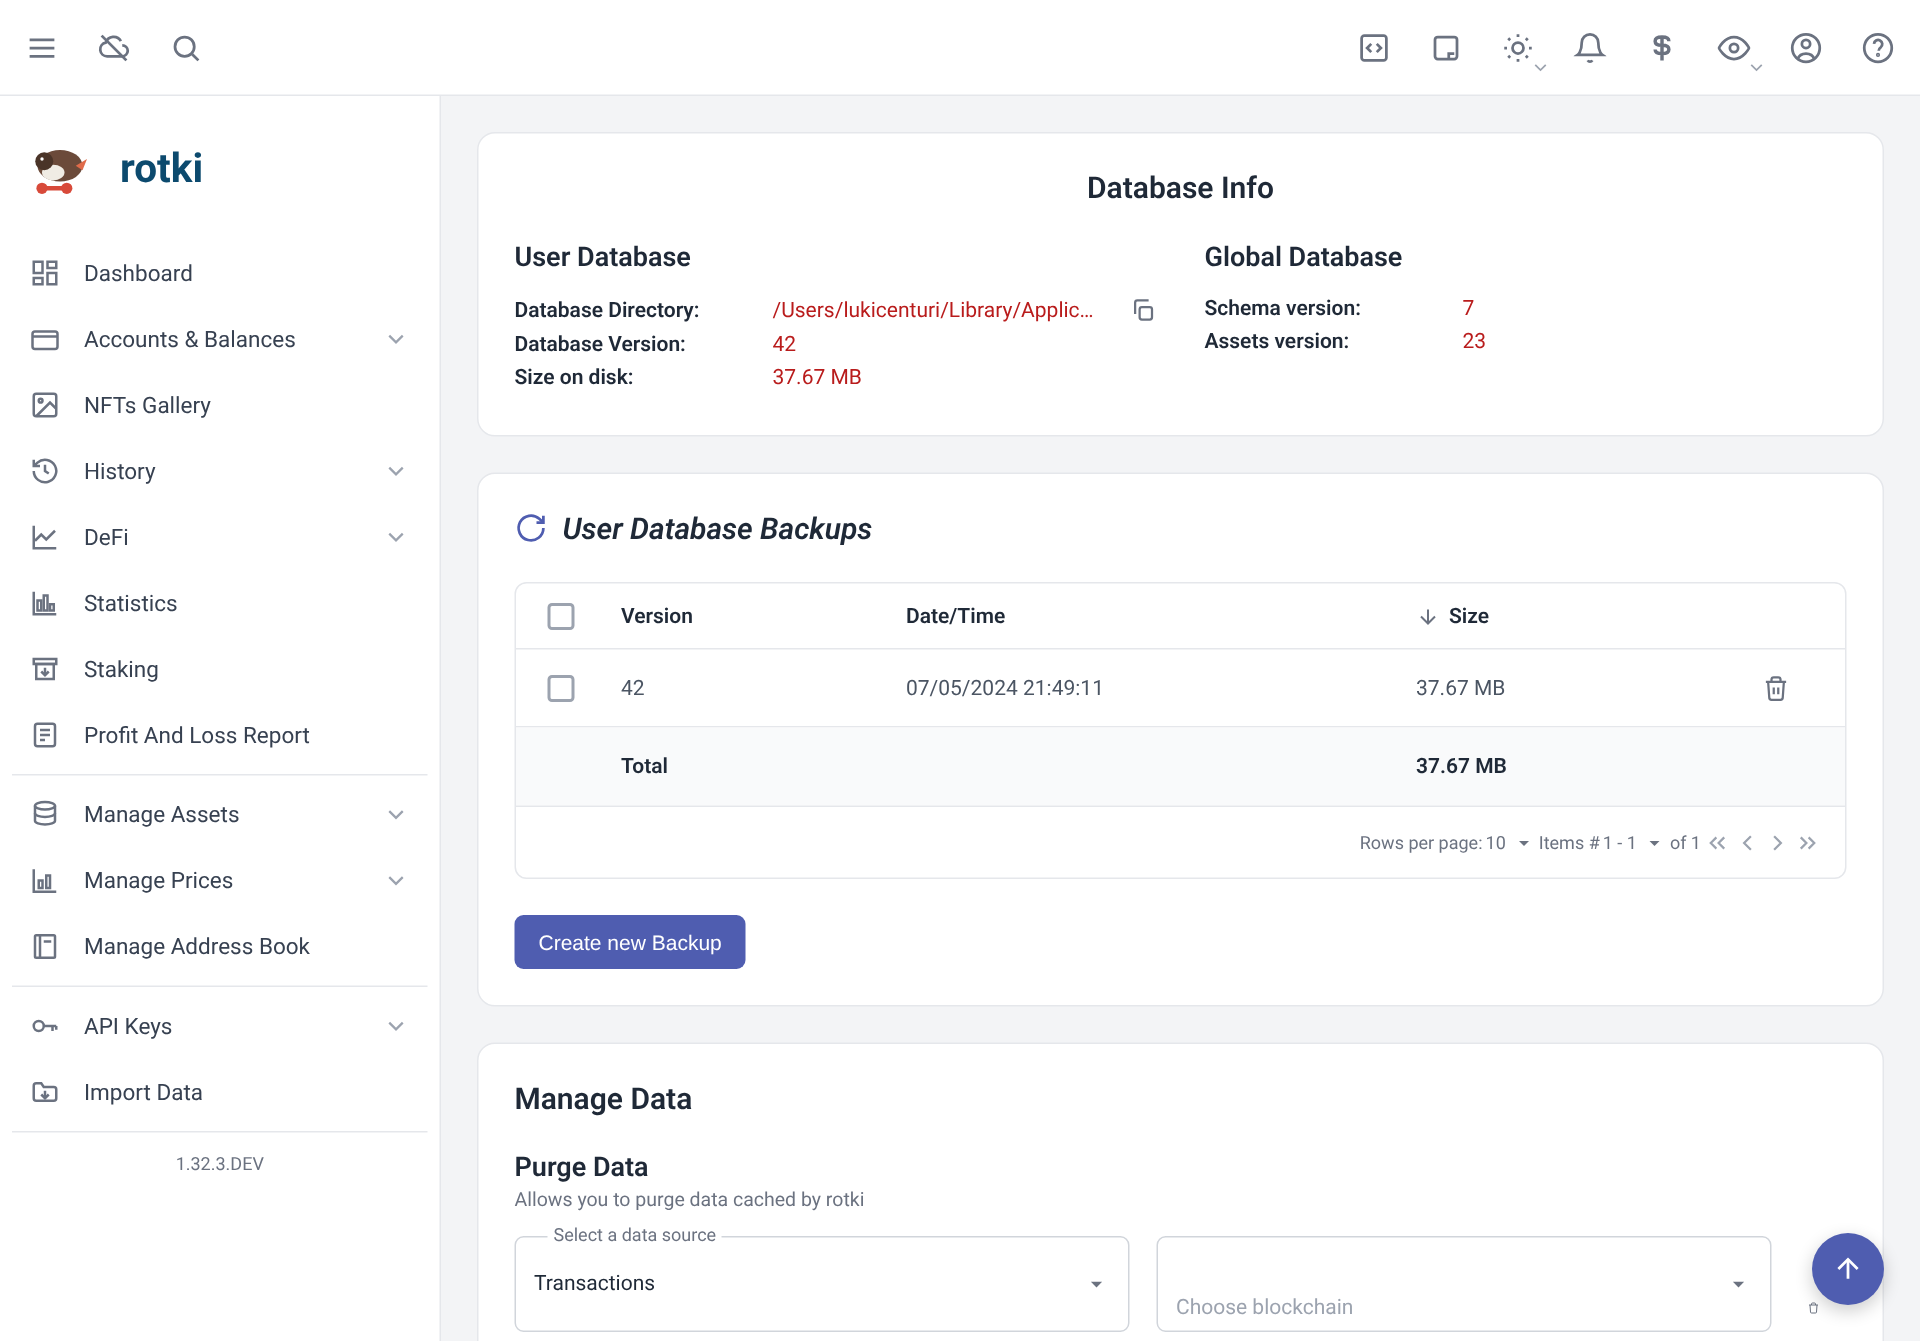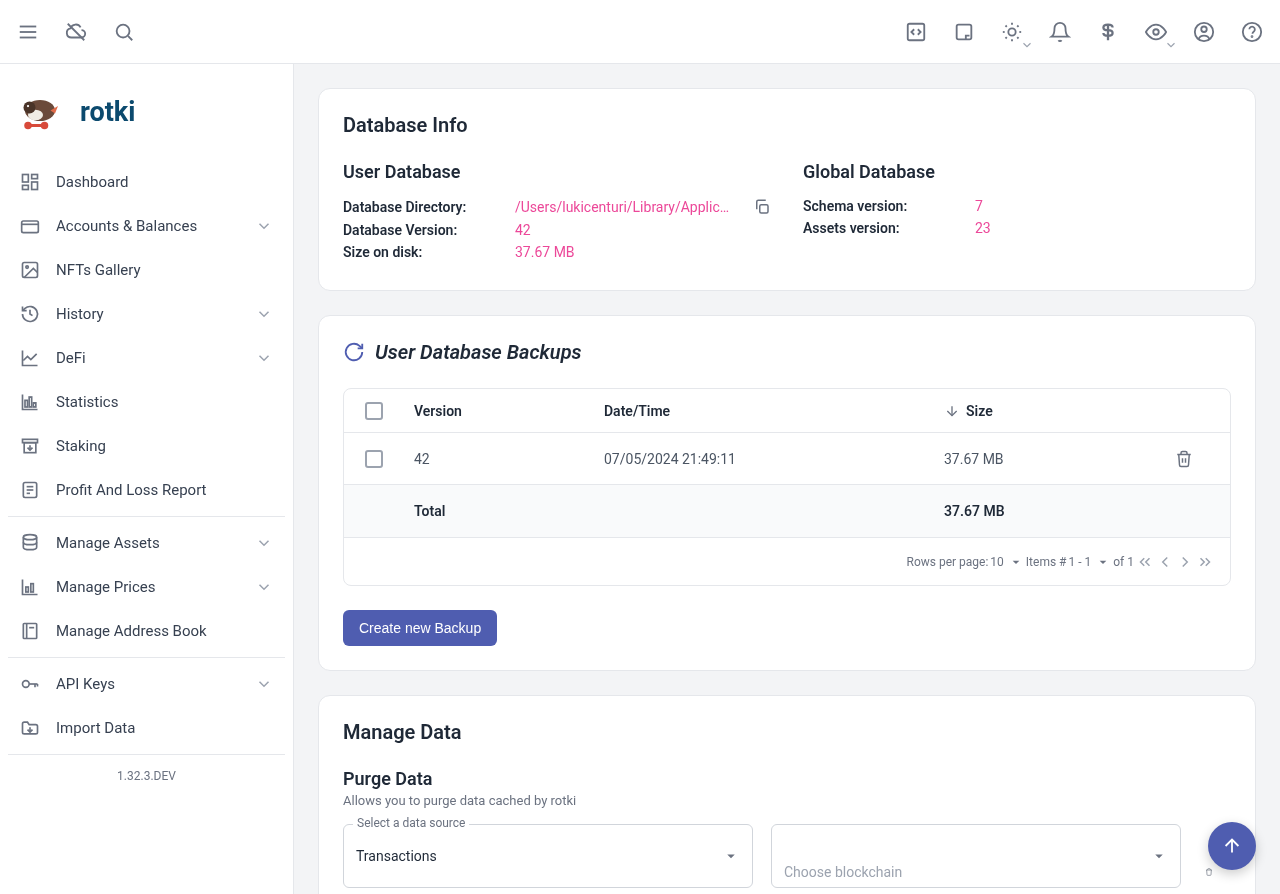--- a/index.html
+++ b/index.html
@@ -77,28 +77,28 @@
   .version { text-align: center; font-size: 12px; color: #6b7280; padding: 10px 0; }
 
   
   .card {
     background: #fff;
     border: 1px solid #e5e7eb;
     border-radius: 12px;
     padding: 24px;
     margin-bottom: 24px;
   }
-  .card-title { font-size: 20px; font-weight: 600; margin-bottom: 24px; }
+  .card-title { font-size: 20px; font-weight: 600; margin-bottom: 24px; text-align: center; }
 
   .db-grid { display: flex; gap: 32px; }
   .db-col { flex: 1; }
   .db-col h3 { font-size: 18px; font-weight: 600; margin-bottom: 16px; }
   .kv-row { display: flex; align-items: center; gap: 12px; margin-bottom: 6px; }
   .kv-row .k { font-weight: 600; color: #1f2937; width: 160px; }
-  .kv-row .v { color: #ec4899; flex:1; overflow: hidden; text-overflow: ellipsis; white-space: nowrap; }
+  .kv-row .v { color: #b91c1c; flex:1; overflow: hidden; text-overflow: ellipsis; white-space: nowrap; }
   .copy-ic { width:18px; height:18px; color:#6b7280; cursor:pointer; flex-shrink:0; }
 
   .backups-header { display:flex; align-items:center; gap:10px; margin-bottom: 24px; font-style: italic;}
   .refresh-ic { width:22px; height:22px; color:#4f5db0; }
   .backups-header h2 { font-size:20px; font-weight:600; }
 
   .tbl-wrap { border:1px solid #e5e7eb; border-radius:8px; overflow:hidden; margin-bottom:24px; }
   .tbl-head, .tbl-row, .tbl-foot {
     display:grid;
     grid-template-columns: 60px 190px 340px 220px 60px 60px;
@@ -138,21 +138,21 @@
     cursor:pointer;
   }
 
   .section-title { font-size:20px; font-weight:600; margin-bottom:24px; }
   .sub-title { font-size:18px; font-weight:600; margin-bottom:4px; }
   .sub-desc { font-size:13px; color:#6b7280; margin-bottom:16px; }
 
   .purge-row { display:flex; align-items:flex-end; gap:18px; }
   .sel-field { flex:1; max-width:410px; position:relative; }
   .sel-field .legend {
-    position:absolute; top:-8px; left:10px;
+    position:absolute; top:-8px; left:22px;
     background:#fff; padding:0 4px;
     font-size:12px; color:#6b7280;
   }
   .sel-box {
     border:1px solid #d1d5db;
     border-radius:6px;
     height:64px;
     display:flex; align-items:center; justify-content:space-between;
     padding:0 12px;
     cursor:pointer;

